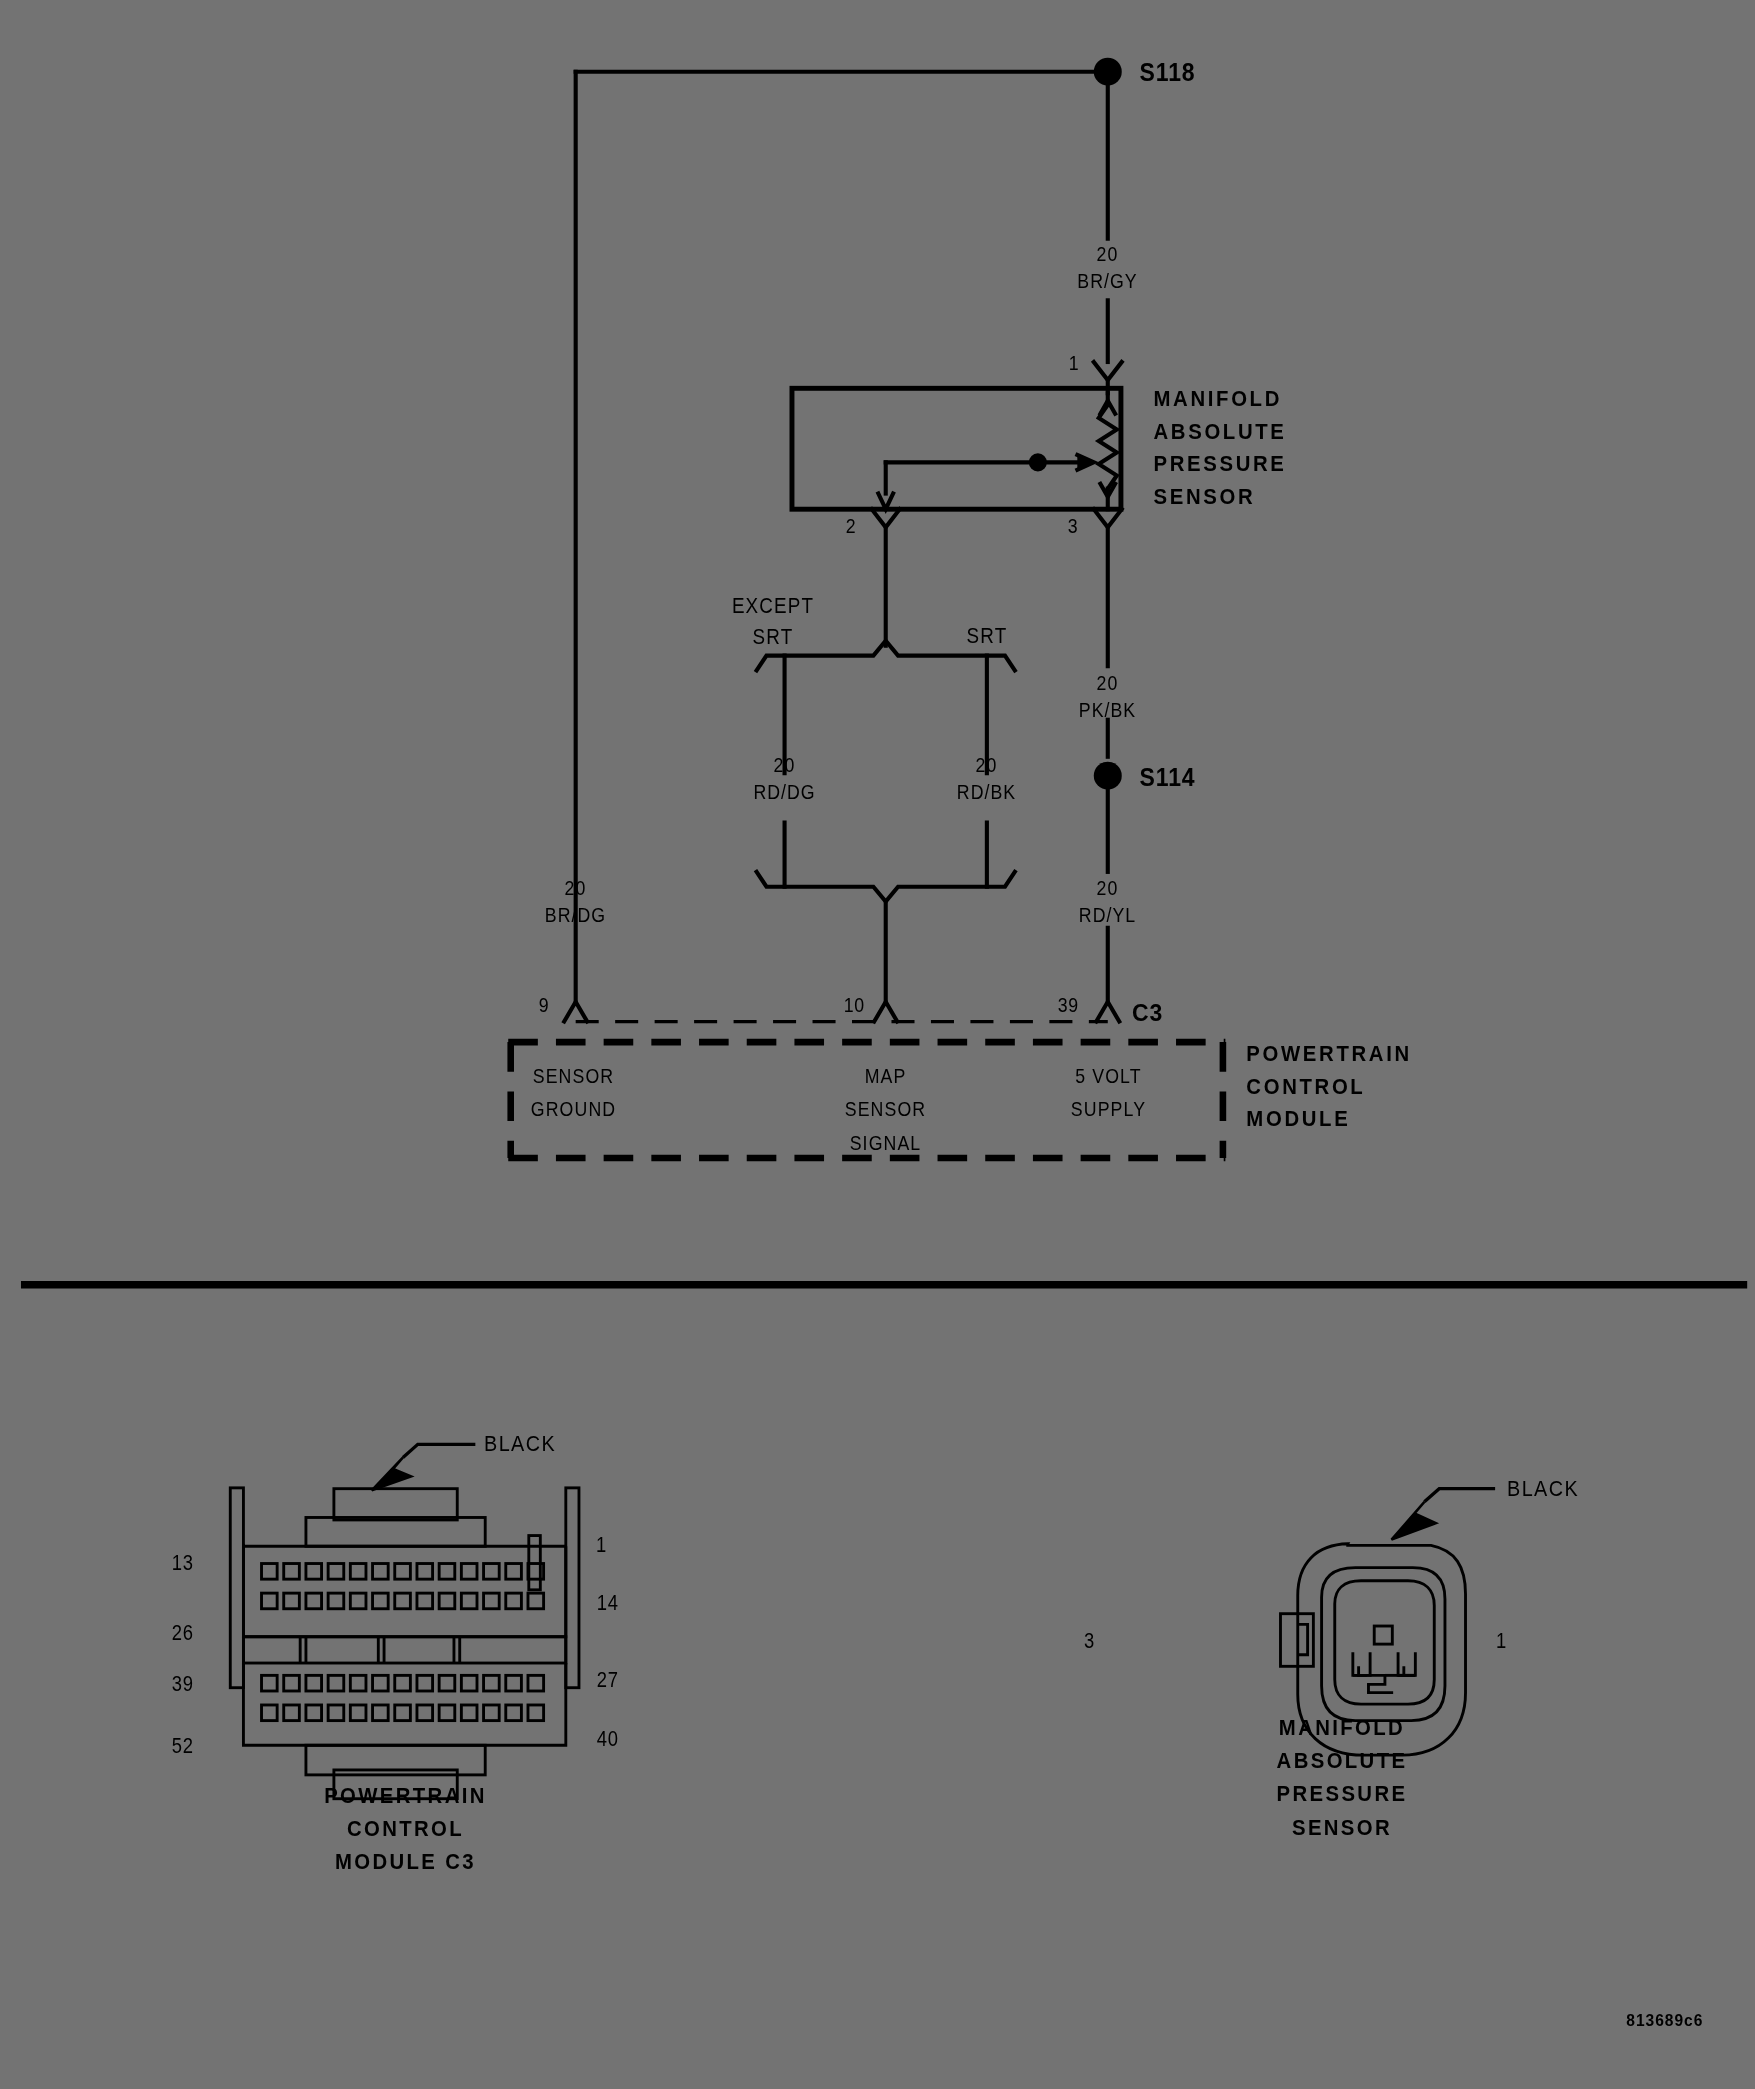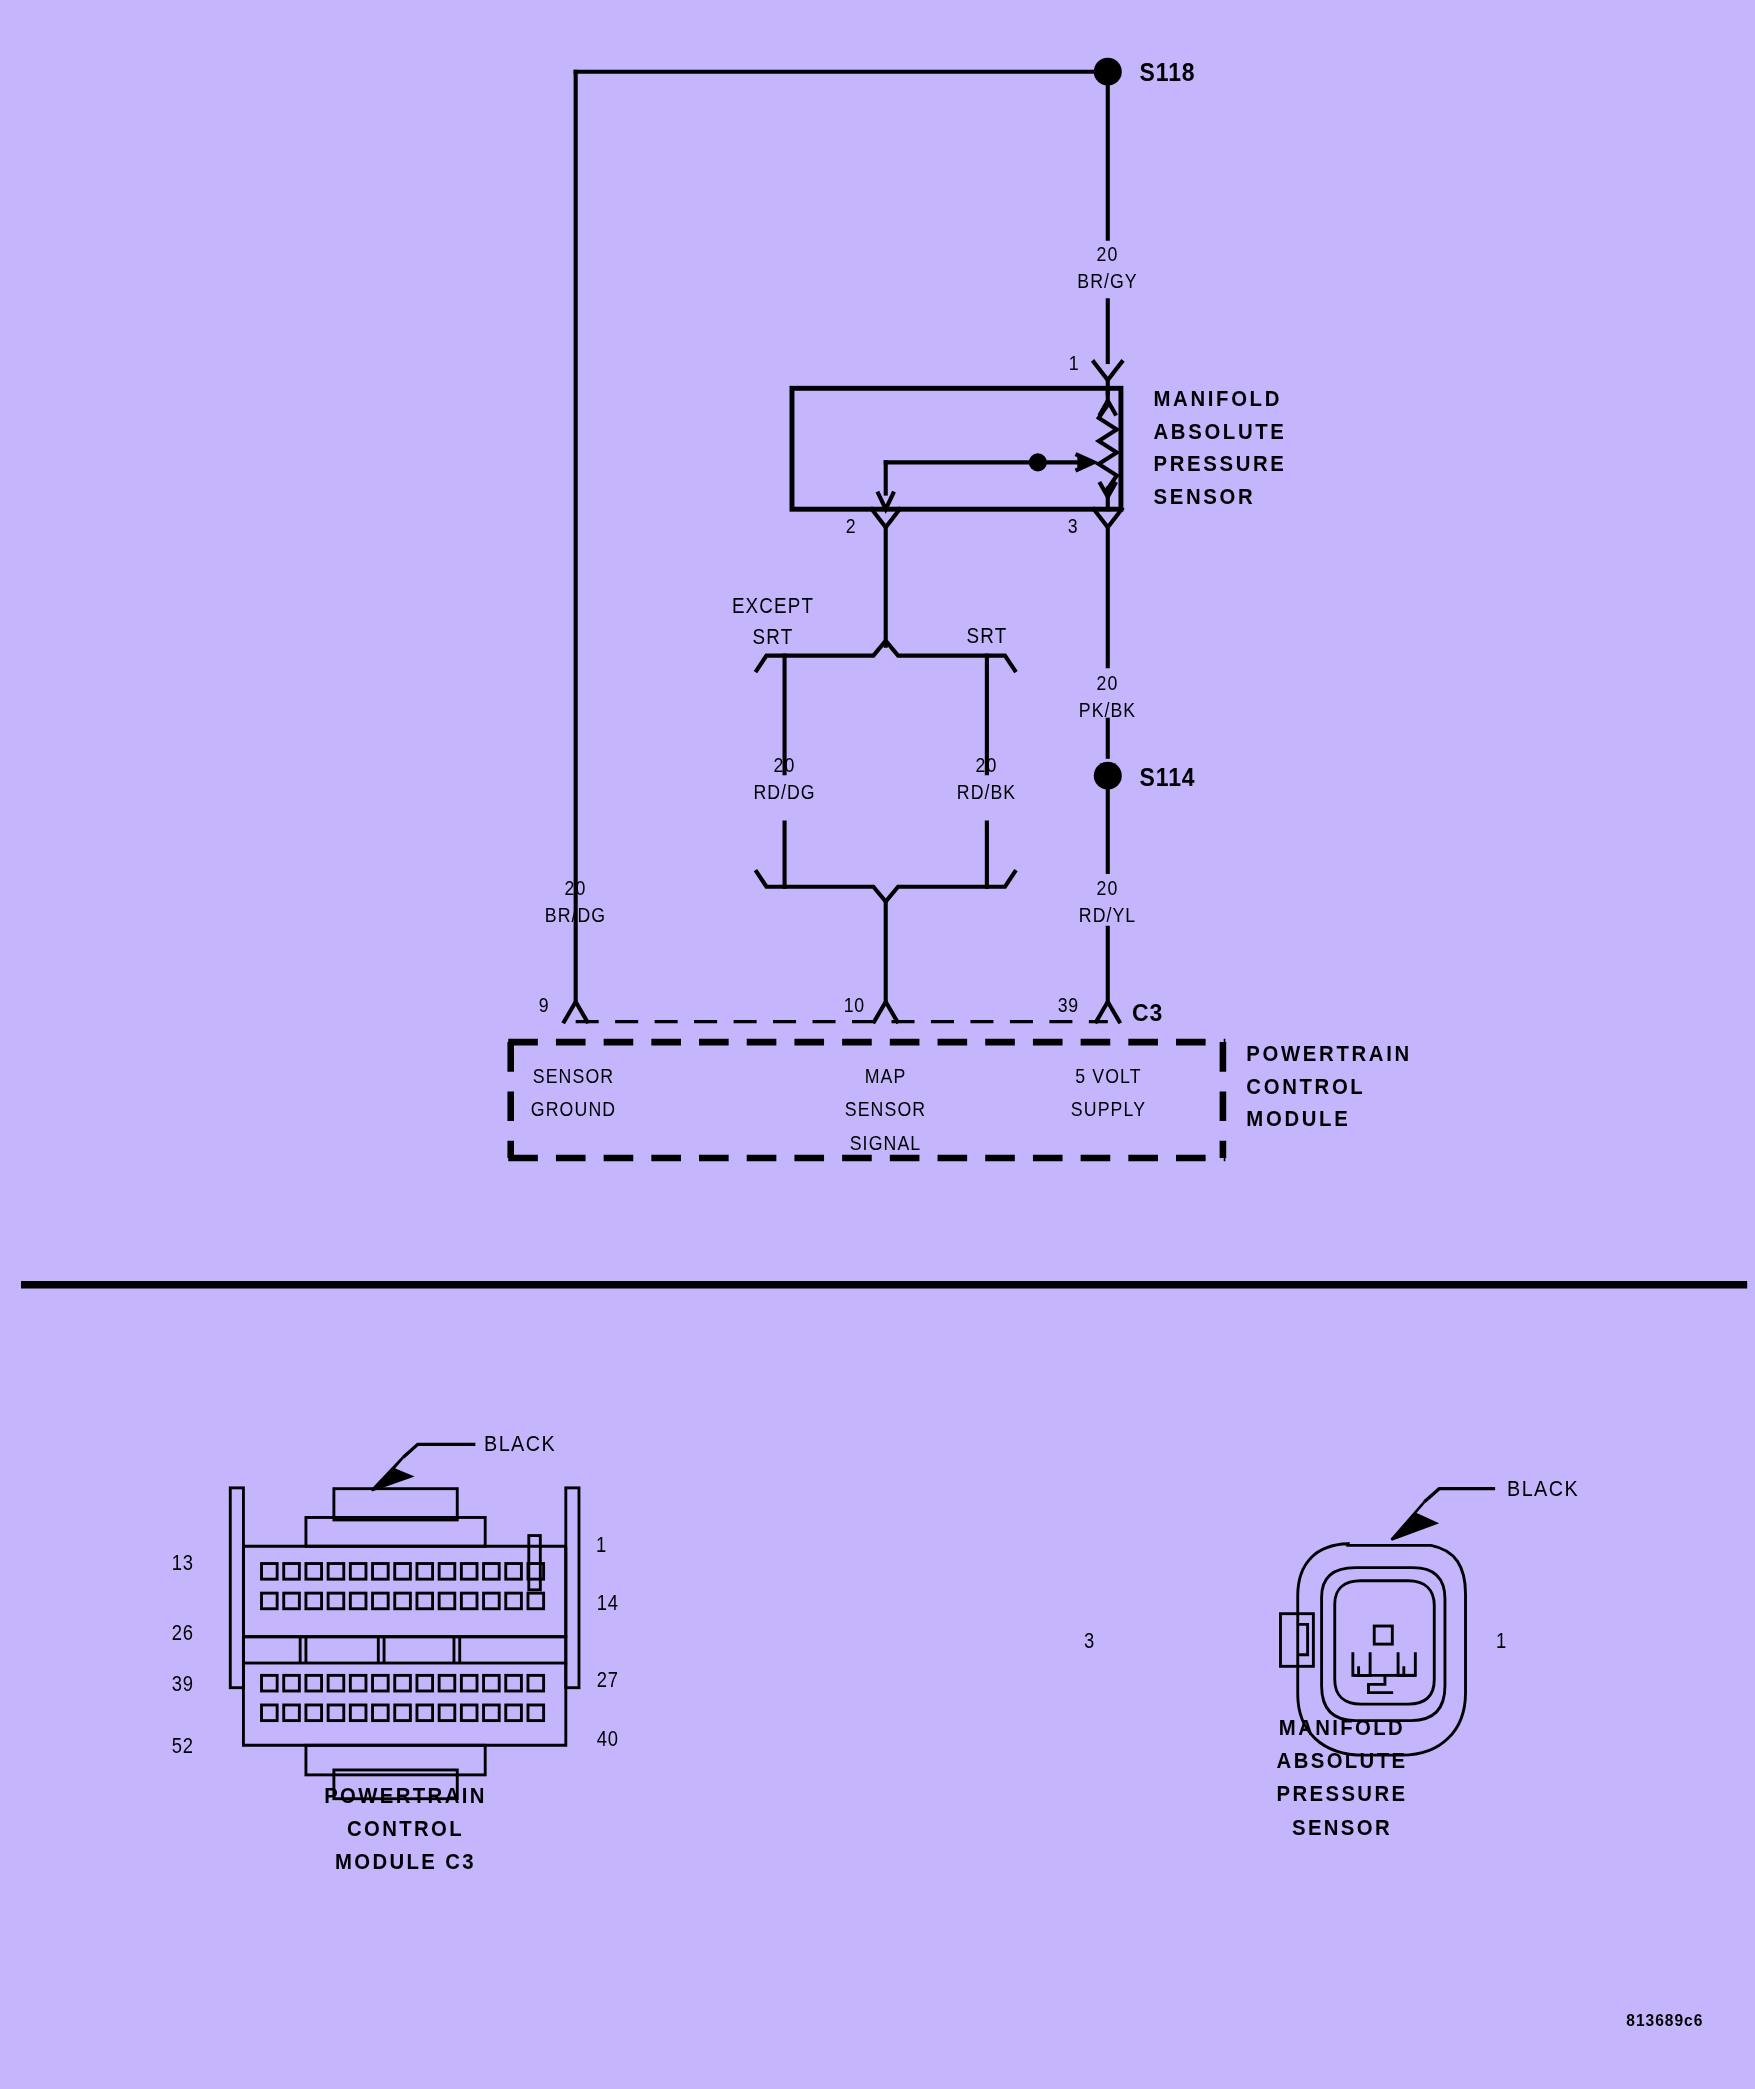--- a/index.html
+++ b/index.html
@@ -8,21 +8,21 @@
     background: #ffffff;
   }
   body {
     font-family: "Liberation Sans", sans-serif;
     color: #000000;
   }
   #page {
     position: relative;
     width: 1755px;
     height: 2090px;
-    background: #c4b5fd;
+    background: #737373;
     overflow: hidden;
   }
   svg.layer {
     position: absolute;
     left: 0;
     top: 0;
     width: 1755px;
     height: 2090px;
   }
   

